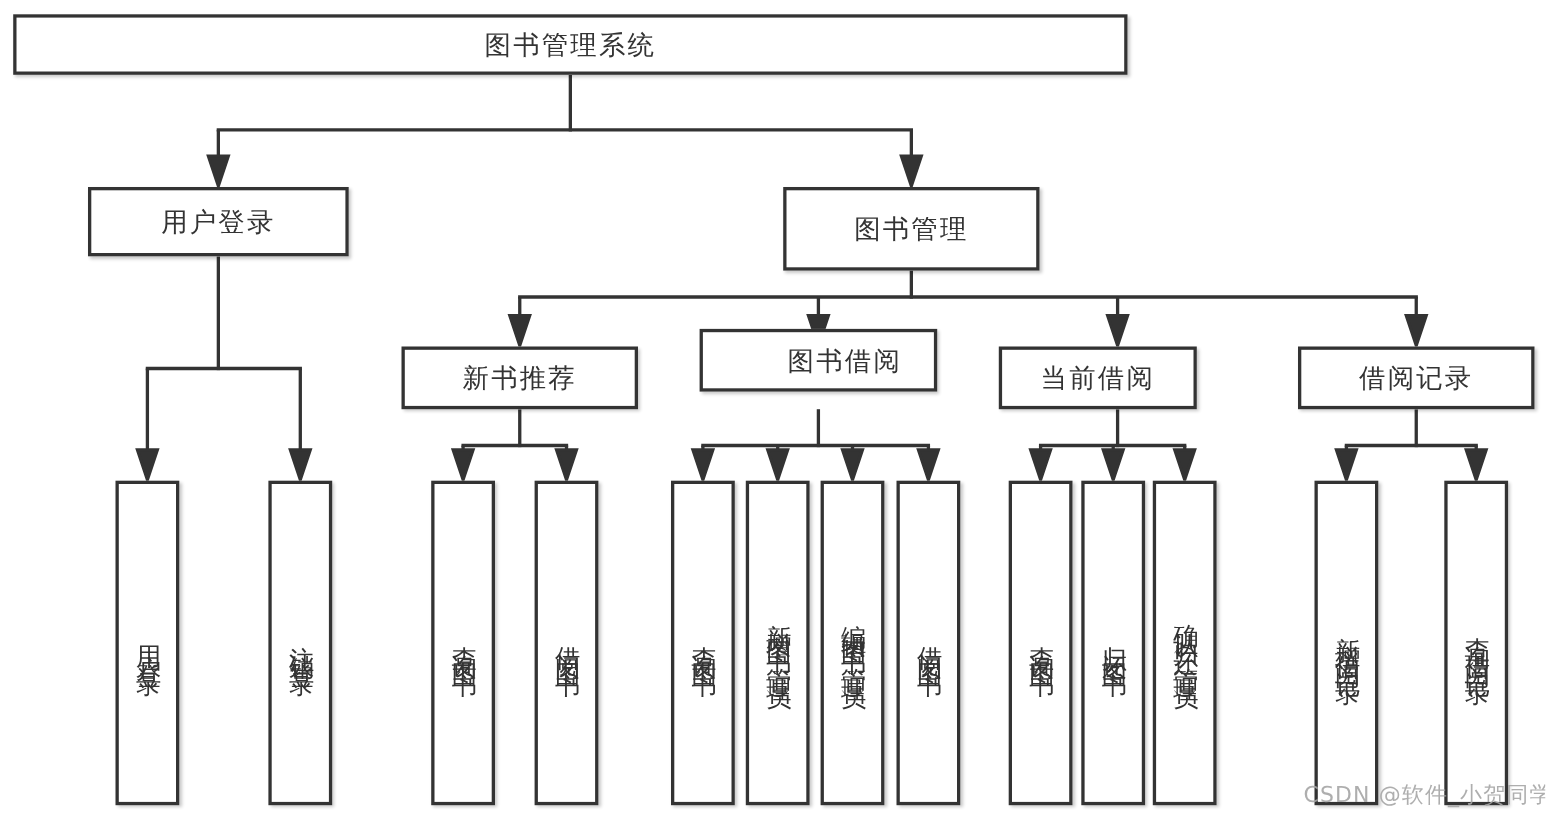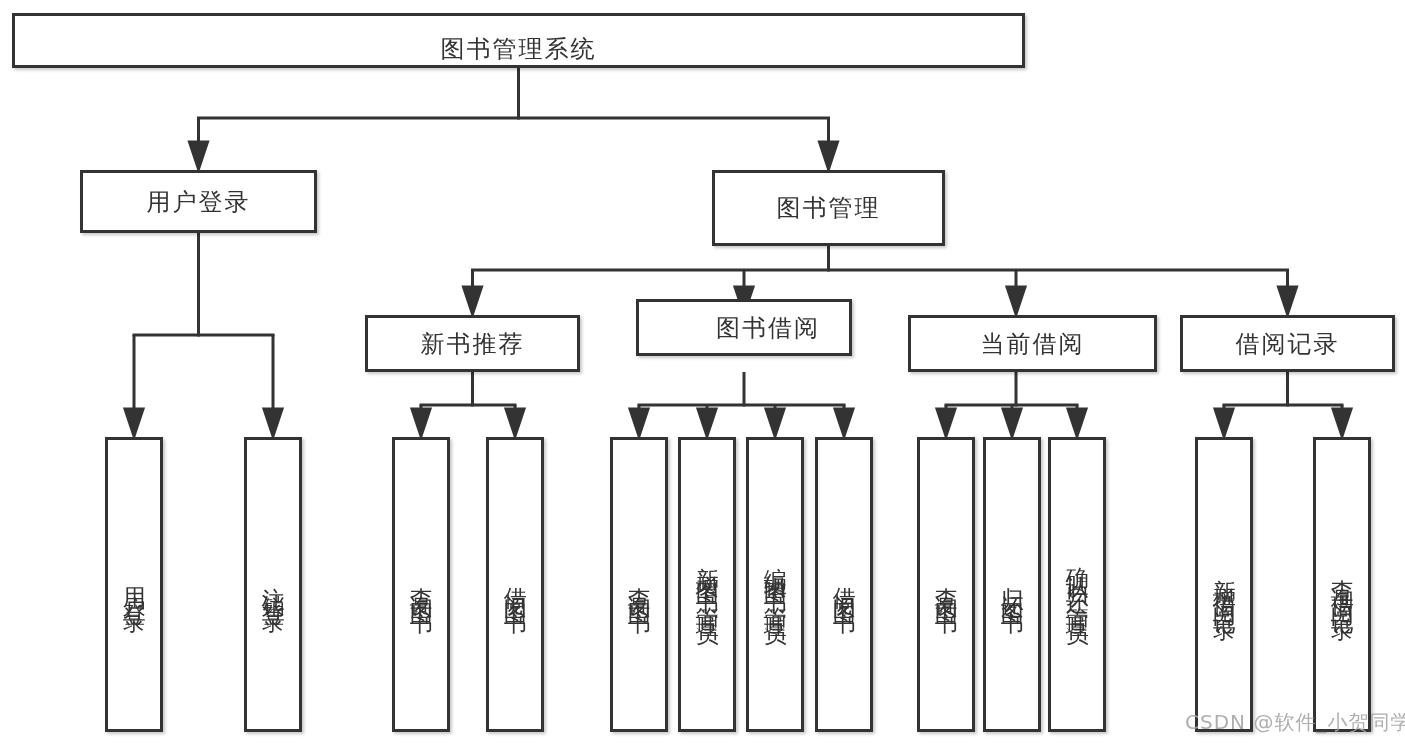--- a/index.html
+++ b/index.html
@@ -121,38 +121,38 @@
 
       <line x1="1287.5" y1="372" x2="1287.5" y2="406.5"></line>
       <line x1="1222.5" y1="405" x2="1343.5" y2="405"></line>
       <line x1="1224" y1="405" x2="1224" y2="421"></line>
       <polygon points="1215,409 1233,409 1224,436"></polygon>
       <line x1="1342" y1="405" x2="1342" y2="421"></line>
       <polygon points="1333,409 1351,409 1342,436"></polygon>
     </g>
   </svg>
 
-  <div class="node" style="left:12px; top:13px; width:1013px; height:55px;align-items:flex-end;">
+  <div class="node" style="left:12px; top:13px; width:1013px; height:55px;">
     <span class="hlabel">图书管理系统</span>
   </div>
 
   <div class="node" style="left:80px; top:170px; width:237px; height:63px;">
     <span class="hlabel">用户登录</span>
   </div>
   <div class="node" style="left:712px; top:170px; width:233px; height:76px;">
     <span class="hlabel">图书管理</span>
   </div>
 
   <div class="node" style="left:365px; top:315px; width:215px; height:57px;">
     <span class="hlabel">新书推荐</span>
   </div>
   <div class="node" style="left:636px; top:299px; width:216px; height:57px;padding-left:48px;">
     <span class="hlabel">图书借阅</span>
   </div>
-  <div class="node" style="left:908px; top:315px; width:249px; height:57px;">
+  <div class="node" style="left:908px; top:315px; width:180px; height:57px;">
     <span class="hlabel">当前借阅</span>
   </div>
   <div class="node" style="left:1180px; top:315px; width:215px; height:57px;">
     <span class="hlabel">借阅记录</span>
   </div>
 
   <div class="node" style="left:105px; top:437px; width:58px; height:295px;">
     <span class="vlabel">用户登录</span>
   </div>
   <div class="node" style="left:244px; top:437px; width:58px; height:295px;">

